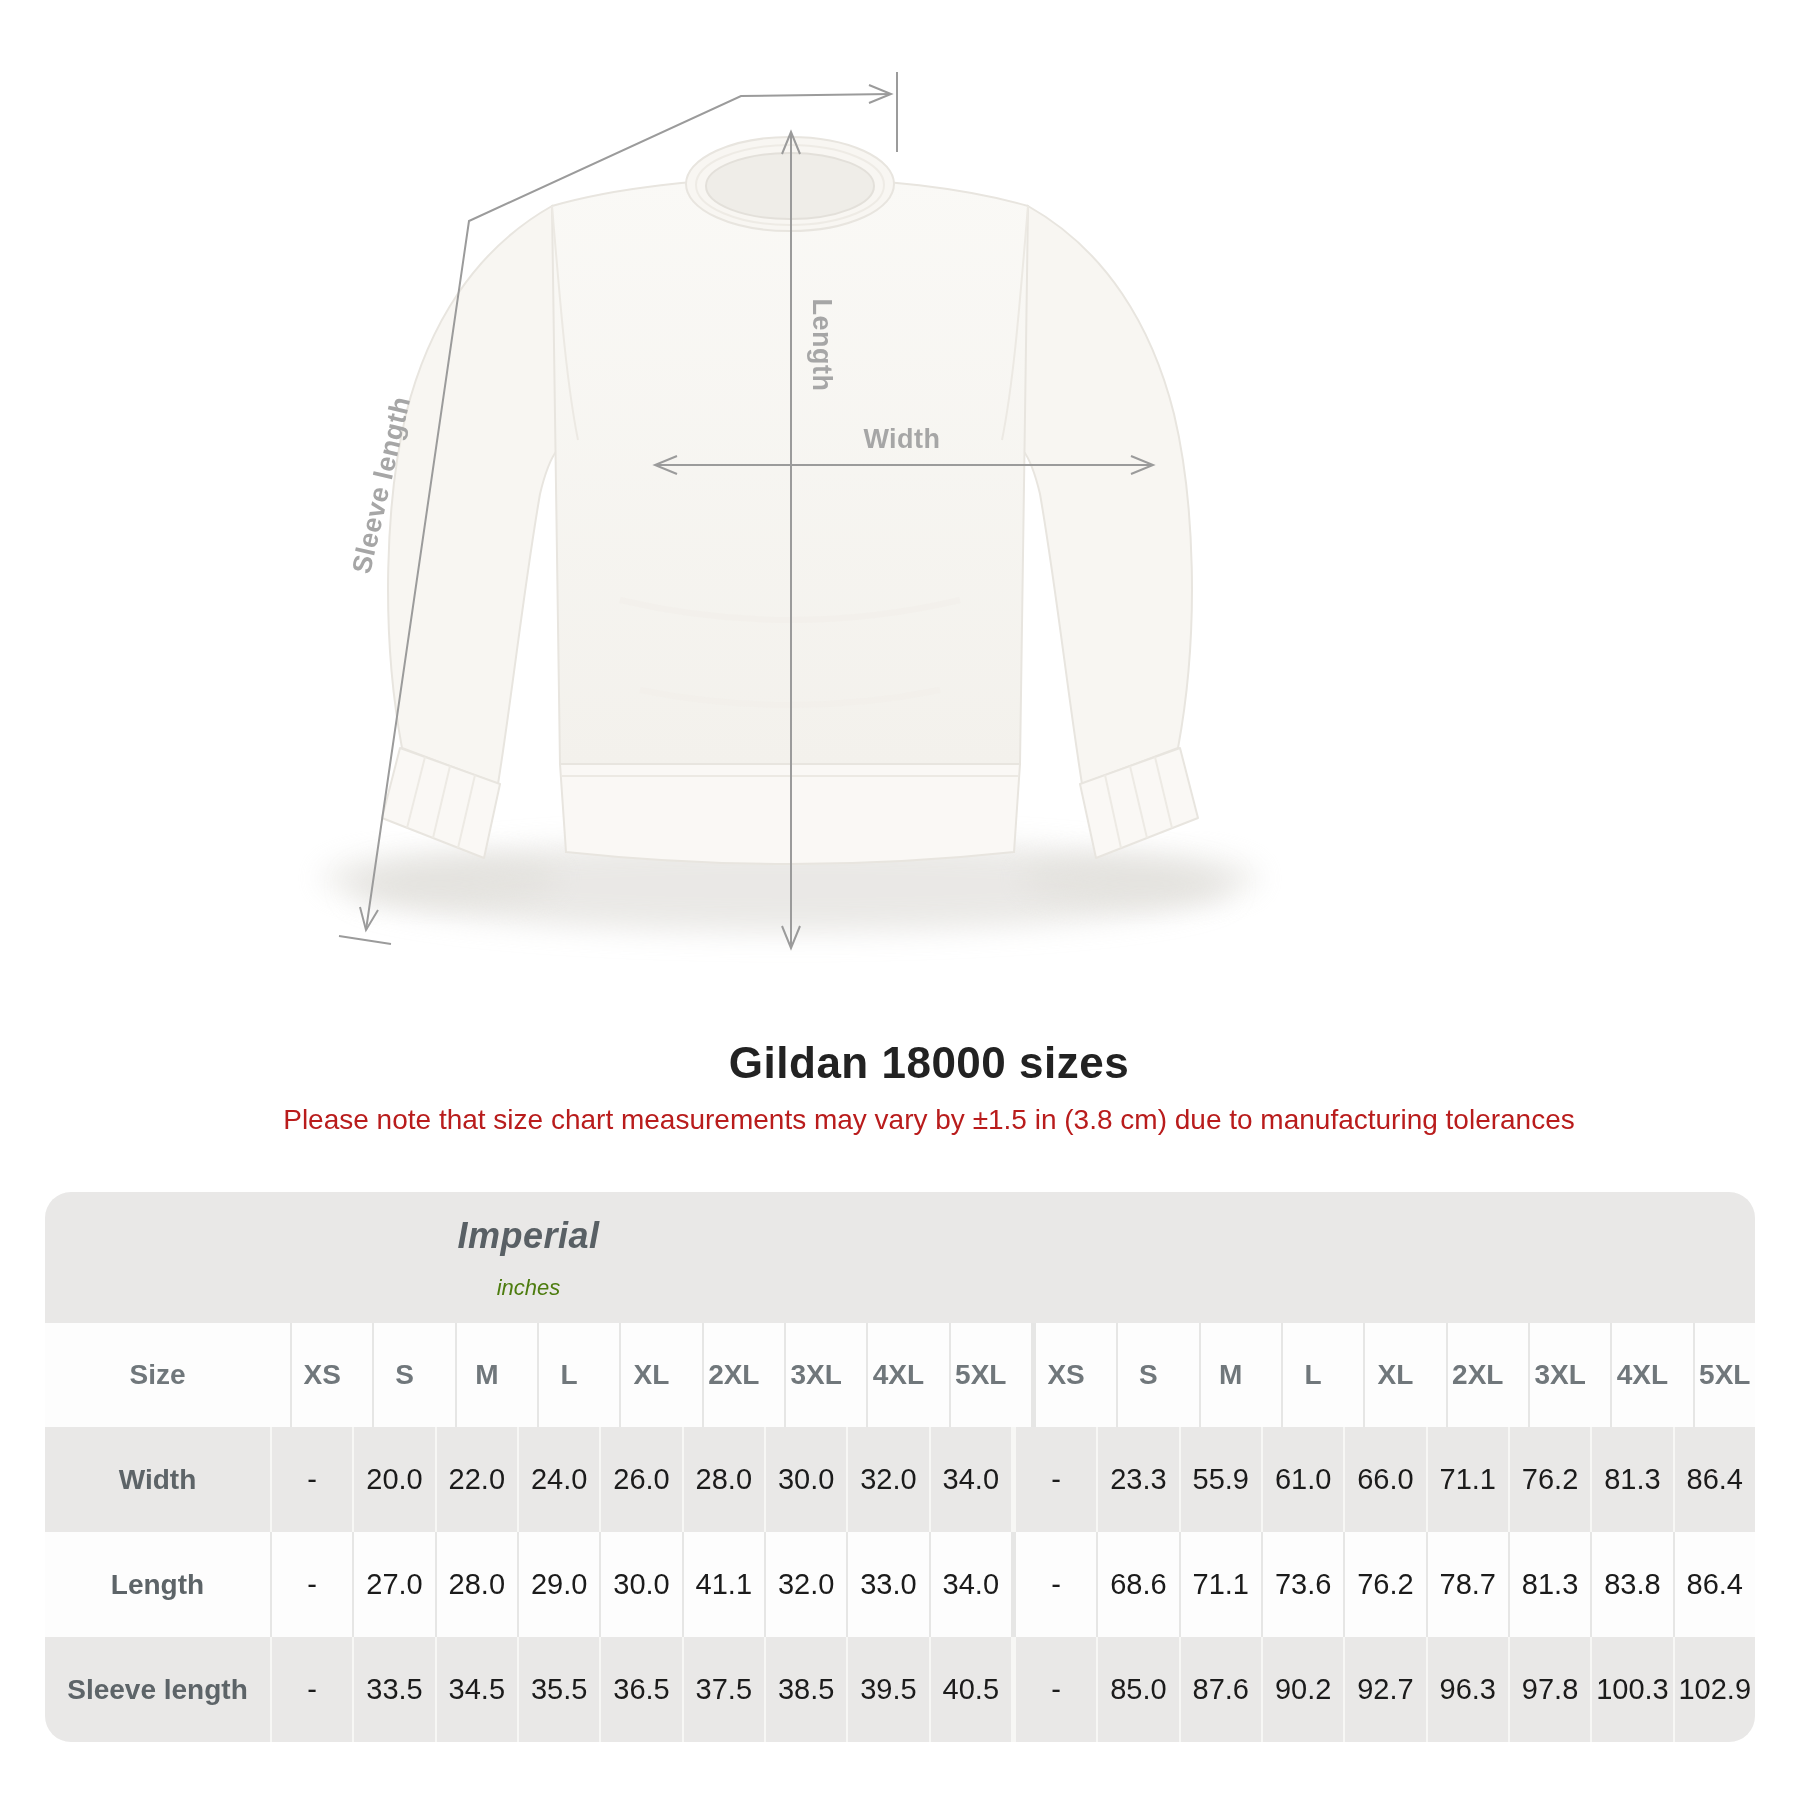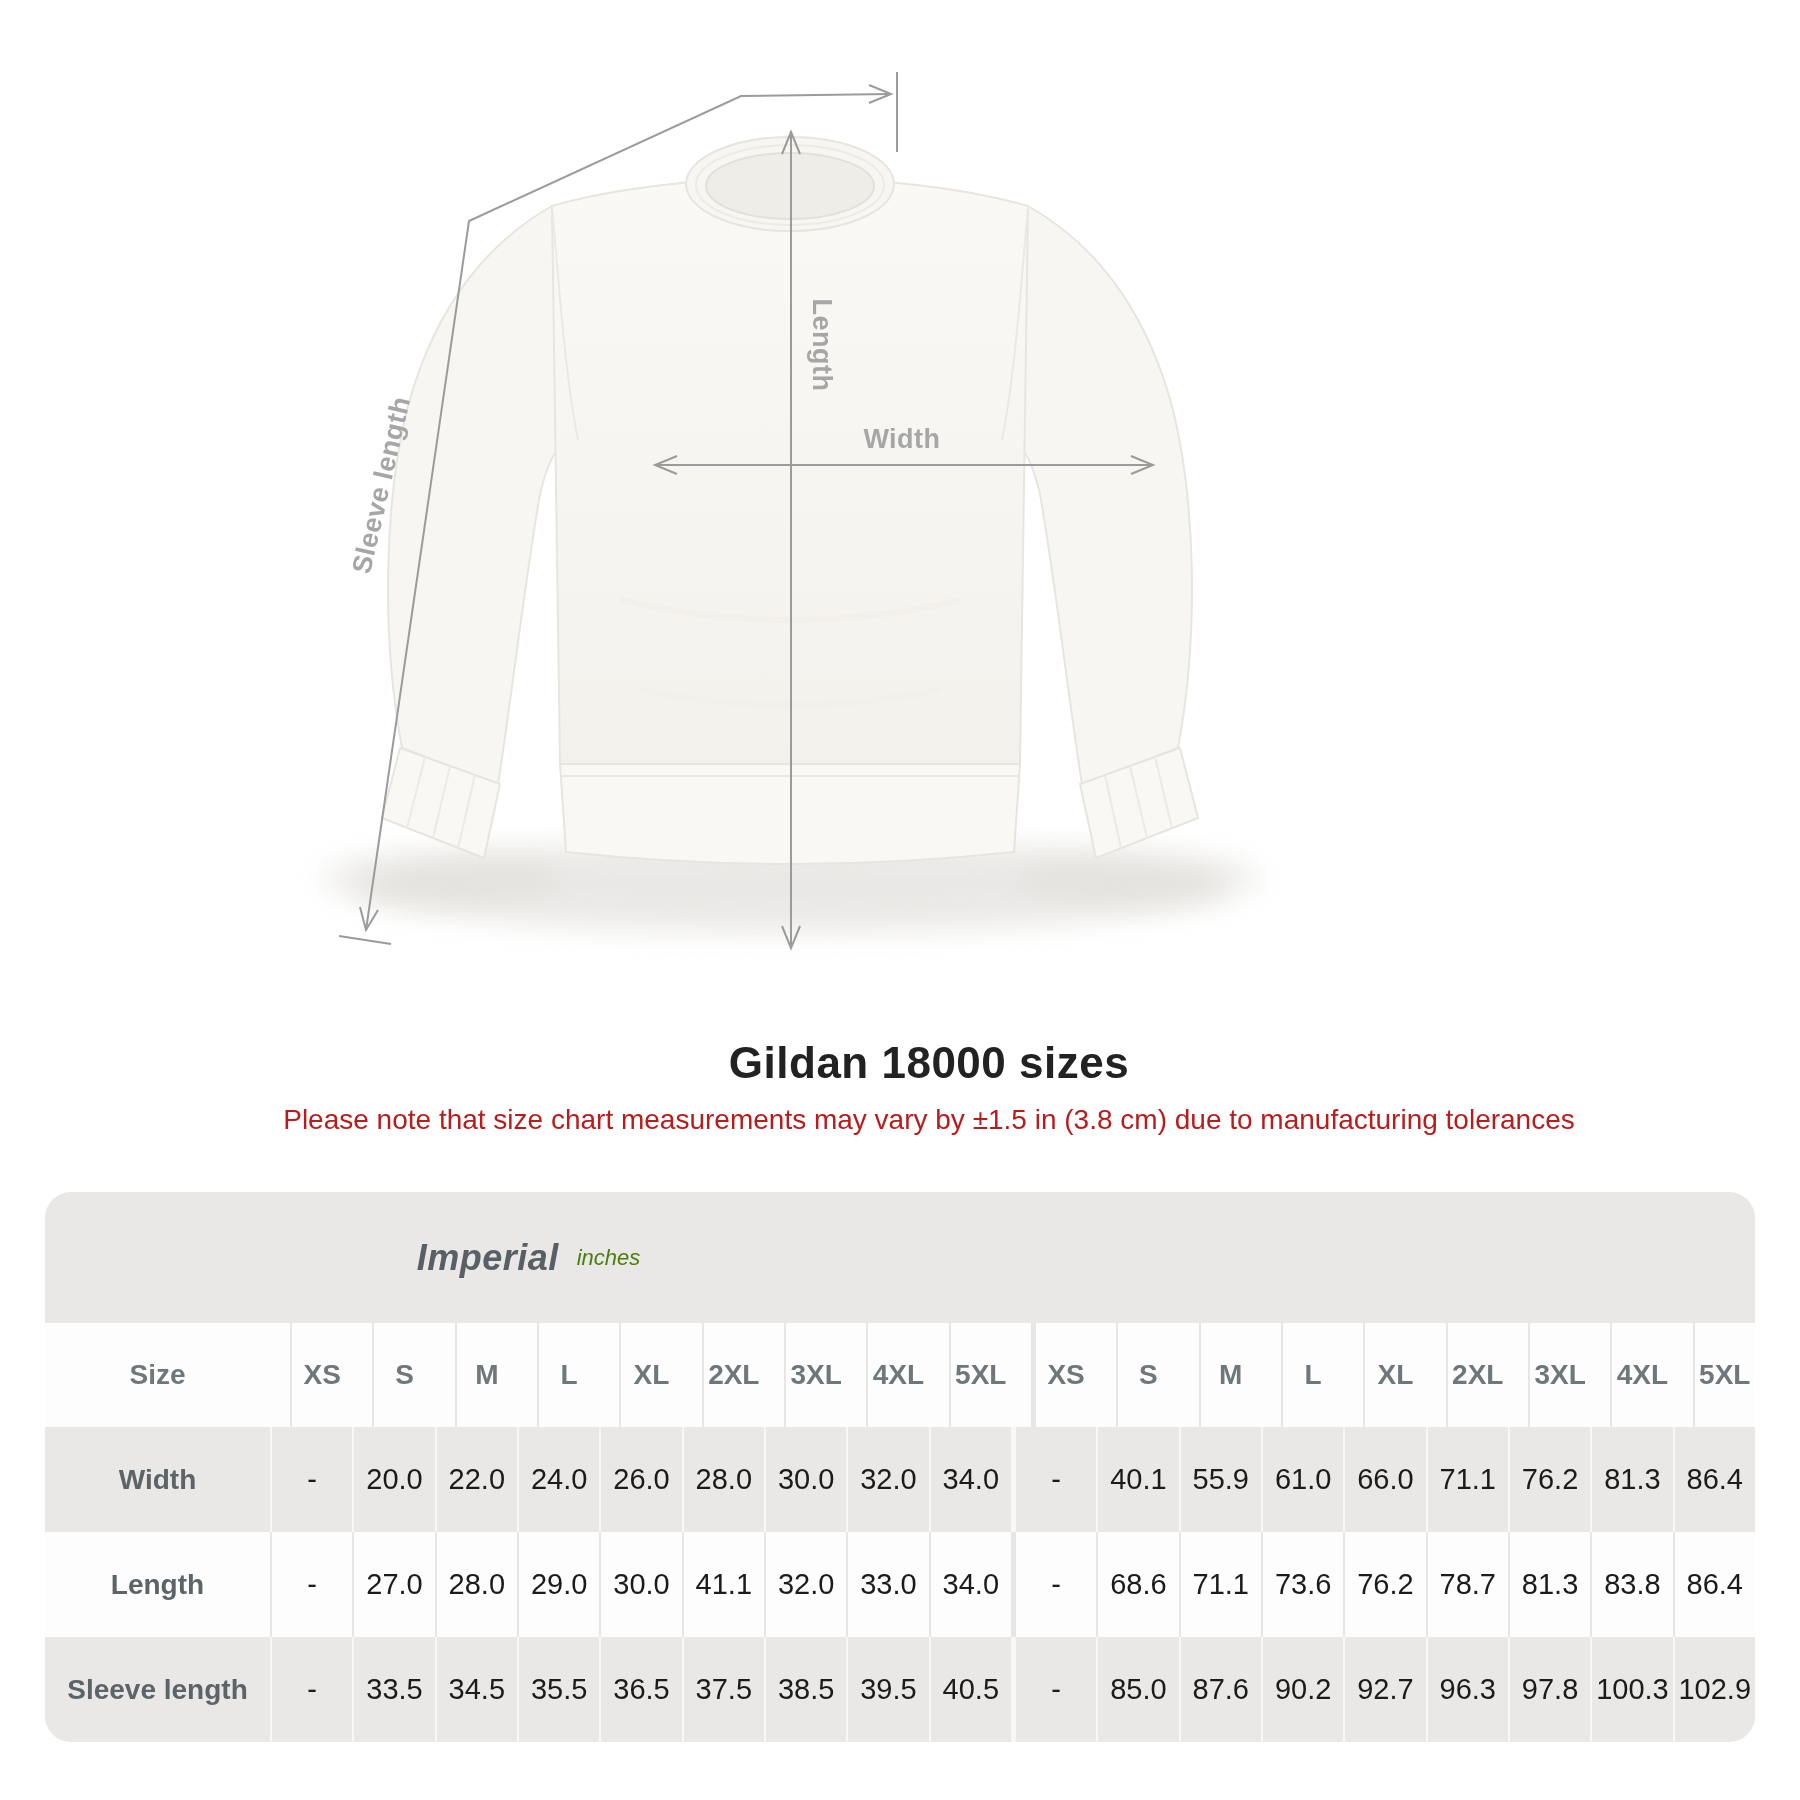--- a/index.html
+++ b/index.html
@@ -8,21 +8,21 @@
   
   .diagram{position:absolute;left:0;top:0;}
   
   .caption{position:absolute;left:0;top:1038px;width:100%;text-align:center;padding-left:29px;}
   .caption h1{margin:0;font-size:44px;font-weight:bold;color:#222;letter-spacing:.5px;}
   .caption p{margin:16px 0 8px;font-size:28px;color:#b91c1c;}
   
   .size-table{position:absolute;left:45px;top:1192px;width:1710px;height:550px;
               border-radius:26px;overflow:hidden;background:#fdfdfd;}
   .band{height:131px;background:#e9e8e7;display:flex;}
-  .band-sec{display:flex;flex-direction:row;align-items:center;justify-content:center;gap:18px;}
+  .band-sec{display:flex;flex-direction:column;align-items:center;justify-content:center;gap:18px;}
   .band-sec.left{width:967px;}
   .band-sec.right{flex:1;}
   .band-title{font-size:36px;font-weight:bold;font-style:italic;color:#596065;letter-spacing:.5px;}
   .band-unit{font-size:22px;font-style:italic;color:#4d7c0f;}
   .trow{display:flex;height:105px;background:#fdfdfd;}
   .trow.head{height:104px;gap:20px;}
   .trow.alt{background:#e9e8e7;}
   .cell{flex:1 1 0;display:flex;align-items:center;justify-content:center;
         font-size:29px;color:#1b1b1b;border-left:2px solid #e6e6e5;box-sizing:border-box;}
   .trow.alt .cell{border-left-color:#f7f7f5;}
@@ -161,21 +161,21 @@
           <div class="cell">-</div>
           <div class="cell">20.0</div>
           <div class="cell">22.0</div>
           <div class="cell">24.0</div>
           <div class="cell">26.0</div>
           <div class="cell">28.0</div>
           <div class="cell">30.0</div>
           <div class="cell">32.0</div>
           <div class="cell">34.0</div>
           <div class="cell msep">-</div>
-          <div class="cell">40.1</div>
+          <div class="cell">23.3</div>
           <div class="cell">55.9</div>
           <div class="cell">61.0</div>
           <div class="cell">66.0</div>
           <div class="cell">71.1</div>
           <div class="cell">76.2</div>
           <div class="cell">81.3</div>
           <div class="cell">86.4</div>
         </div>
         <div class="trow ">
           <div class="cell labcell">Length</div>

